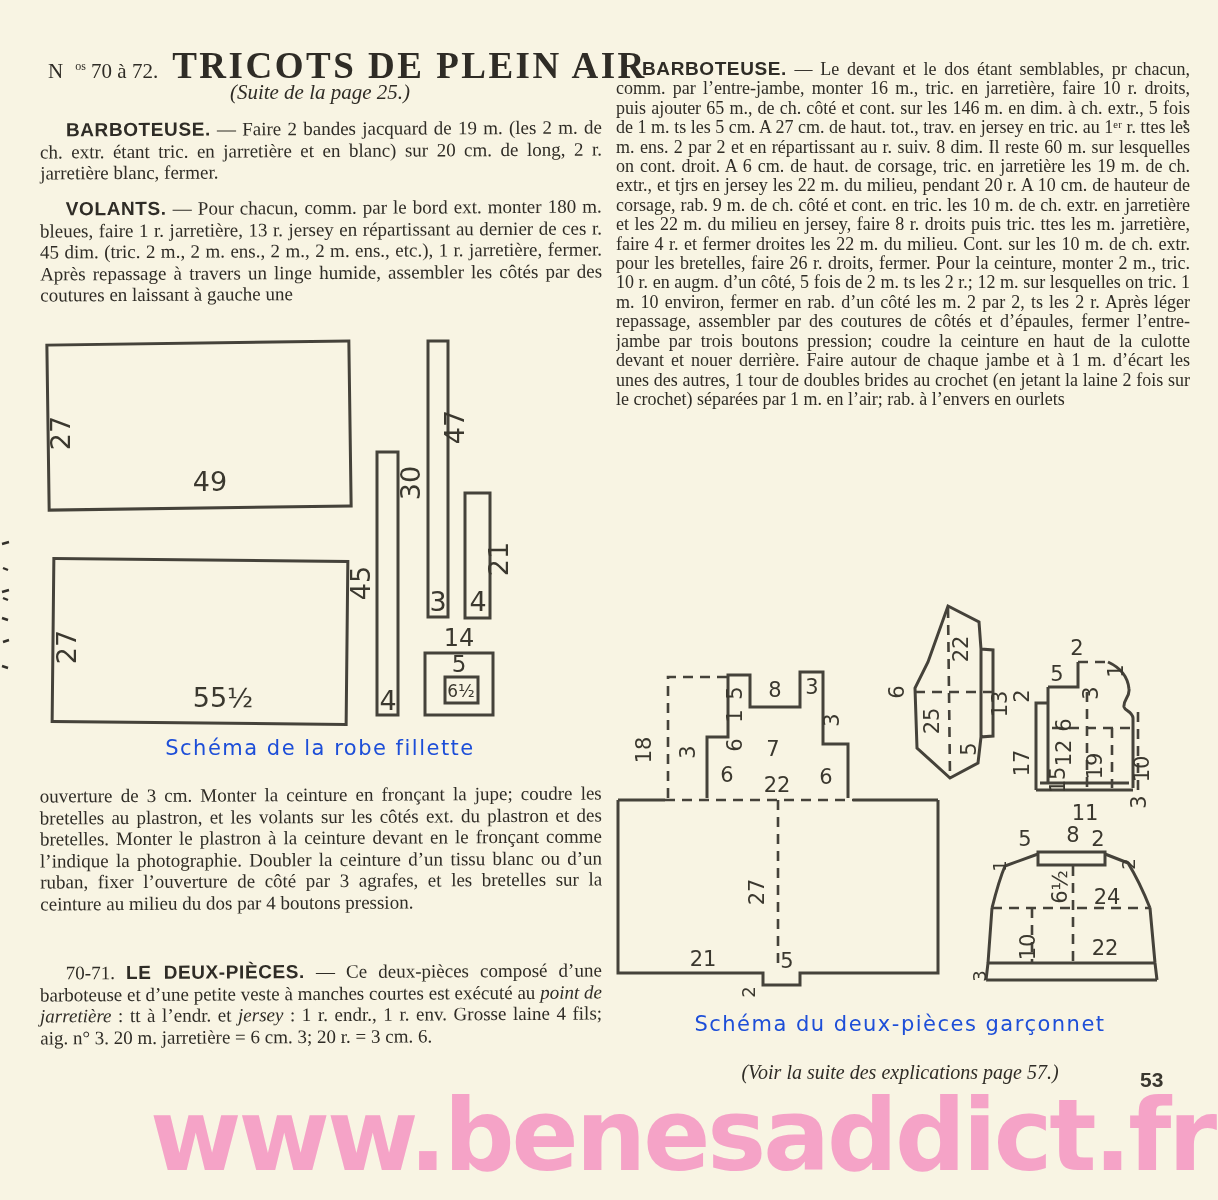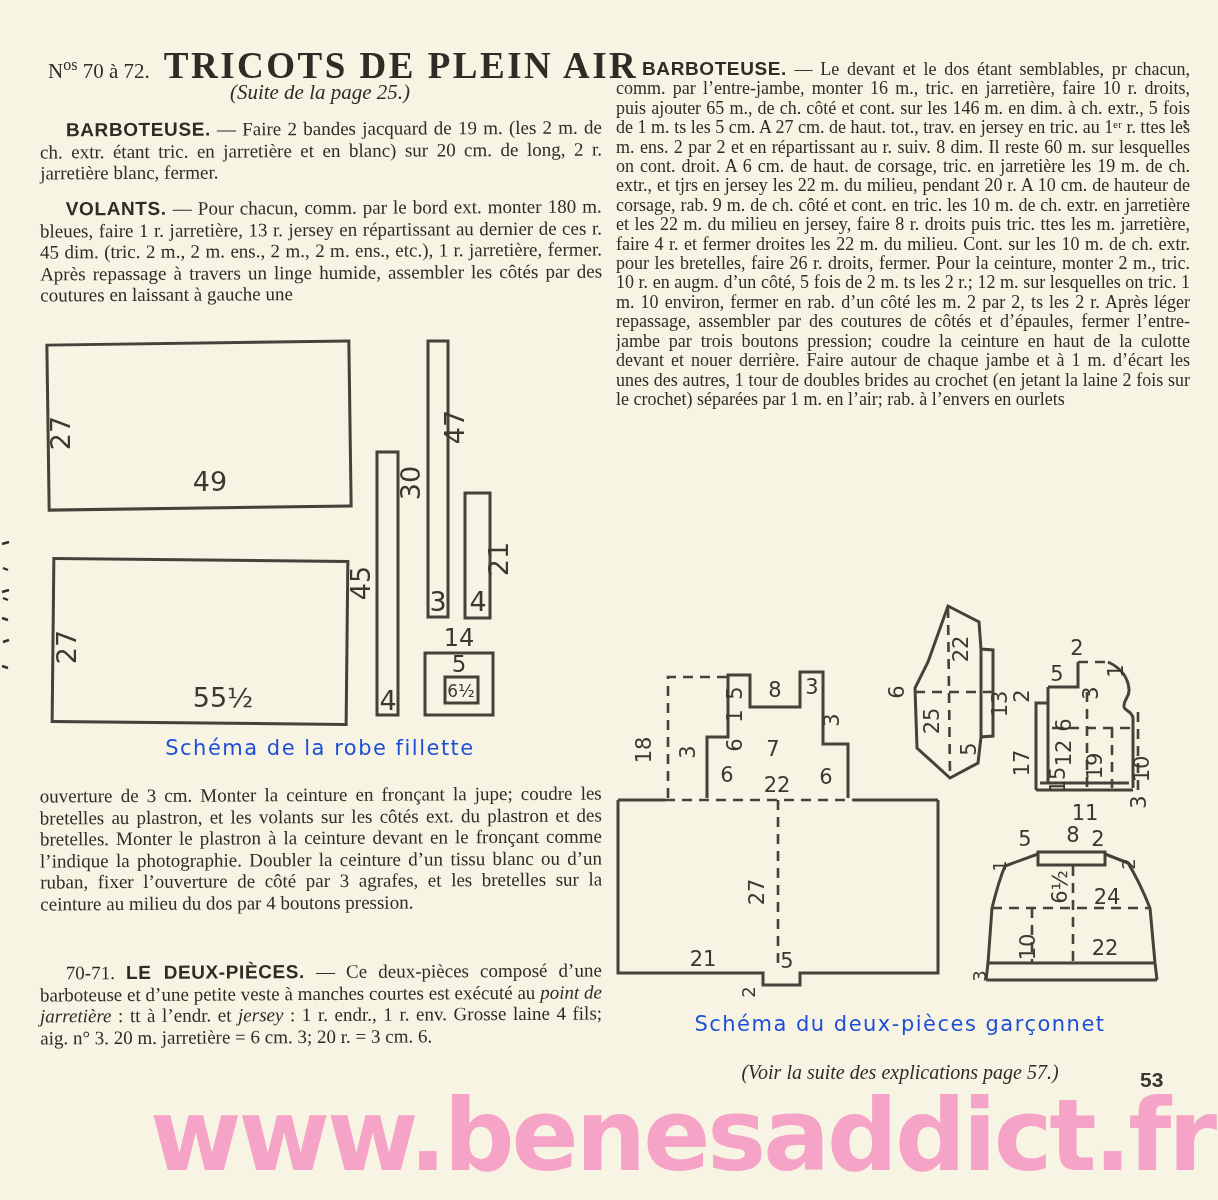--- a/index.html
+++ b/index.html
@@ -10,21 +10,21 @@
   }
   .abs{position:absolute;}
   .para{text-align:justify;}
   .left-para{font-size:19px;line-height:21.6px;width:562px;left:40px;}
   .right-para{font-size:18px;line-height:19.4px;width:574px;left:616px;}
   .indent{text-indent:26px;}
   .h-sans{font-family:"Liberation Sans",sans-serif;font-weight:700;letter-spacing:.6px;font-size:19px;}
   .ital{font-style:italic;}
   .header-row{left:48px;top:44px;width:540px;display:flex;align-items:baseline;gap:14px;}
   .issue{font-size:21px;white-space:nowrap;}
-  .issue sup{font-size:16px;}
+  .issue sup{font-size:12px;margin-left:12px;}
   .page-title{font-family:"Liberation Serif",serif;font-weight:700;font-size:37px;letter-spacing:2.5px;white-space:nowrap;}
   .subtitle{left:140px;top:80px;width:360px;text-align:center;font-style:italic;font-size:21px;}
   .caption{font-family:"DejaVu Sans",sans-serif;color:#1d4ed8;letter-spacing:1.5px;font-size:21px;text-align:center;}
   .subcaption{font-style:italic;font-size:20px;text-align:center;color:#2f2c26;margin-top:19px;}
   .pagenum{font-weight:700;font-size:21px;font-family:"Liberation Sans",sans-serif;color:#3a372f;}
   .watermark{
     left:150px;top:1082px;width:910px;text-align:center;
     font-family:"DejaVu Sans",sans-serif;font-weight:700;
     font-size:99px;line-height:108px;letter-spacing:-3px;color:#f5a3c7;
   }

